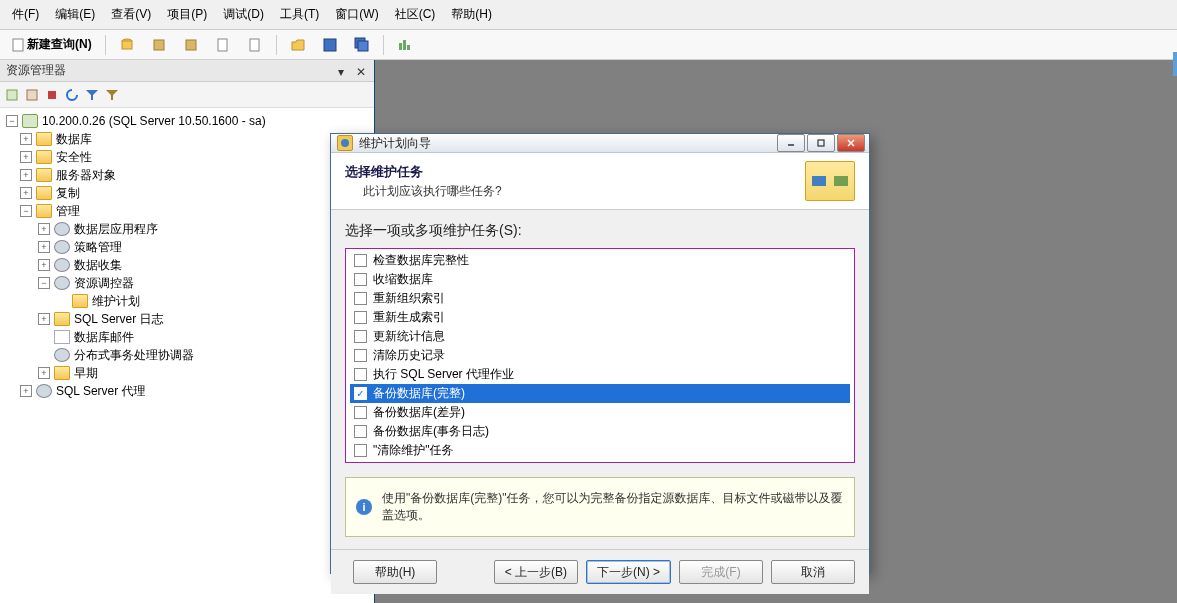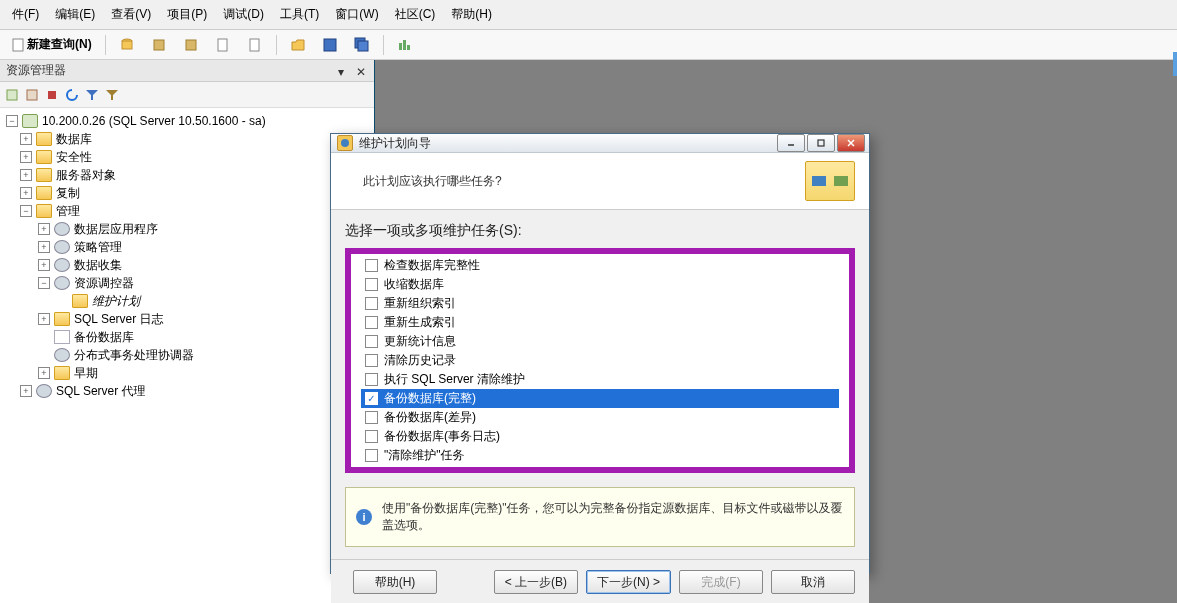--- a/index.html
+++ b/index.html
@@ -22,21 +22,21 @@
     
     
     .panel-title { display: flex; align-items: center; justify-content: space-between; padding: 2px 6px; background: #e8e8e8; border-bottom: 1px solid #ccc; font-size: 12px; }
     .panel-title span { color: #333; }
     .panel-tb { display: flex; align-items: center; height: 26px; padding: 2px 4px; border-bottom: 1px solid #ddd; background: #f4f4f4; gap: 4px; }
     .panel-tb .pt-icon { width: 16px; height: 16px; cursor: default; }
     .tree { padding: 4px 2px; font-size: 12px; overflow: auto; flex: 1; }
     .tree-node { display: flex; align-items: center; height: 18px; padding-left: 4px; cursor: default; white-space: nowrap; }
     .tree-node.l1 { padding-left: 18px; }
     .tree-node.l2 { padding-left: 36px; }
-    .tree-node.l3 { padding-left: 54px; font-style: italic; }
+    .tree-node.l3 { padding-left: 54px; }
     .exp { width: 12px; height: 12px; display: inline-flex; align-items: center; justify-content: center; border: 1px solid #888; margin-right: 4px; font-size: 9px; line-height: 1; color: #555; cursor: default; }
     .exp.blank { border: none; visibility: hidden; }
     .node-icon { width: 16px; height: 14px; display: inline-block; margin-right: 4px; }
     .folder { background: linear-gradient(#ffe9a0, #f5c756); border: 1px solid #d4a020; border-radius: 1px; }
     .svr { background: #d8e8c8; border: 1px solid #7aa050; border-radius: 2px; }
     .doc { background: #fff; border: 1px solid #aab; }
     .gear { background: #d0d8e0; border: 1px solid #889; border-radius: 50%; }
     
     
     .dialog { position: absolute; left: 330px; top: 133px; width: 540px; height: 441px; background: #f0f0f0; border: 1px solid #4a6a8a; box-shadow: 4px 4px 12px rgba(0,0,0,0.3); display: flex; flex-direction: column; }
@@ -52,21 +52,21 @@
     .dlg-header { display: flex; align-items: center; padding: 8px 14px; border-bottom: 1px solid #ccc; background: #fff; }
     .dlg-header-text { flex: 1; }
     .dlg-header-title { font-weight: bold; font-size: 13px; color: #1a1a4a; margin-bottom: 2px; }
     .dlg-header-sub { font-size: 12px; color: #333; padding-left: 18px; }
     .dlg-header-img { width: 50px; height: 40px; background: linear-gradient(#ffe9a0,#f5d76e); border: 1px solid #d4a020; border-radius: 2px; position: relative; }
     .dlg-header-img::before { content: ""; position: absolute; left: 6px; top: 14px; width: 14px; height: 10px; background: #4080c0; }
     .dlg-header-img::after { content: ""; position: absolute; right: 6px; top: 14px; width: 14px; height: 10px; background: #70a050; }
     
     .dlg-body { flex: 1; padding: 12px 14px; background: #f0f0f0; display: flex; flex-direction: column; }
     .dlg-prompt { font-size: 14px; margin-bottom: 8px; color: #222; }
-    .task-list { flex: 1; border: 6px solid #a21caf; background: #fff; overflow: auto; padding: 2px 10px; }
+    .task-list { flex: 1; border: 1px solid #a21caf; background: #fff; overflow: auto; padding: 2px 4px; }
     .task-item { display: flex; align-items: center; padding: 1px 4px; font-size: 12px; cursor: default; }
     .task-item.selected { background: #2070d8; color: #fff; }
     .task-check { width: 13px; height: 13px; border: 1px solid #888; background: #fff; margin-right: 6px; display: inline-flex; align-items: center; justify-content: center; }
     .task-check.checked::after { content: "✓"; font-size: 10px; color: #2070d8; line-height: 1; }
     .task-item.selected .task-check { border-color: #fff; background: #fff; }
     .task-item.selected .task-check.checked::after { color: #2070d8; }
     
     .dlg-hint { margin-top: 14px; border: 1px solid #c0c090; background: #fffff0; padding: 12px 10px; display: flex; align-items: center; font-size: 12px; color: #333; min-height: 44px; }
     .hint-icon { width: 16px; height: 16px; display: inline-flex; align-items: center; justify-content: center; border-radius: 50%; background: #4080d0; color: #fff; font-size: 11px; font-weight: bold; margin-right: 10px; flex-shrink: 0; }
     
@@ -241,21 +241,21 @@
           <span>维护计划</span>
         </div>
       <div class="tree-node l2">
           <span class="exp">+</span>
           <span class="node-icon folder"></span>
           <span>SQL Server 日志</span>
         </div>
       <div class="tree-node l2">
           <span class="exp blank">+</span>
           <span class="node-icon doc"></span>
-          <span>备份数据库</span>
+          <span>数据库邮件</span>
         </div>
       <div class="tree-node l2">
           <span class="exp blank">+</span>
           <span class="node-icon gear"></span>
           <span>分布式事务处理协调器</span>
         </div>
       <div class="tree-node l2">
           <span class="exp">+</span>
           <span class="node-icon folder"></span>
           <span>早期</span>
@@ -290,20 +290,21 @@
       <span class="dlg-winbtn close">
           <svg viewBox="0 0 10 10">
             <line x1="2" y1="2" x2="8" y2="8" stroke="#fff" stroke-width="1.5"></line>
             <line x1="8" y1="2" x2="2" y2="8" stroke="#fff" stroke-width="1.5"></line>
           </svg>
         </span>
     </div>
   </div>
   <div class="dlg-header">
     <div class="dlg-header-text">
+      <div class="dlg-header-title">选择维护任务</div>
       <div class="dlg-header-sub">此计划应该执行哪些任务?</div>
     </div>
     <div class="dlg-header-img"></div>
   </div>
   <div class="dlg-body">
     <div class="dlg-prompt">选择一项或多项维护任务(S):</div>
     <div class="task-list" id="task-list">
         <div class="task-item">
           <span class="task-check"></span>
           <span>检查数据库完整性</span>
@@ -323,21 +324,21 @@
         <div class="task-item">
           <span class="task-check"></span>
           <span>更新统计信息</span>
         </div>
         <div class="task-item">
           <span class="task-check"></span>
           <span>清除历史记录</span>
         </div>
         <div class="task-item">
           <span class="task-check"></span>
-          <span>执行 SQL Server 清除维护</span>
+          <span>执行 SQL Server 代理作业</span>
         </div>
         <div class="task-item selected">
           <span class="task-check checked"></span>
           <span>备份数据库(完整)</span>
         </div>
         <div class="task-item">
           <span class="task-check"></span>
           <span>备份数据库(差异)</span>
         </div>
         <div class="task-item">

